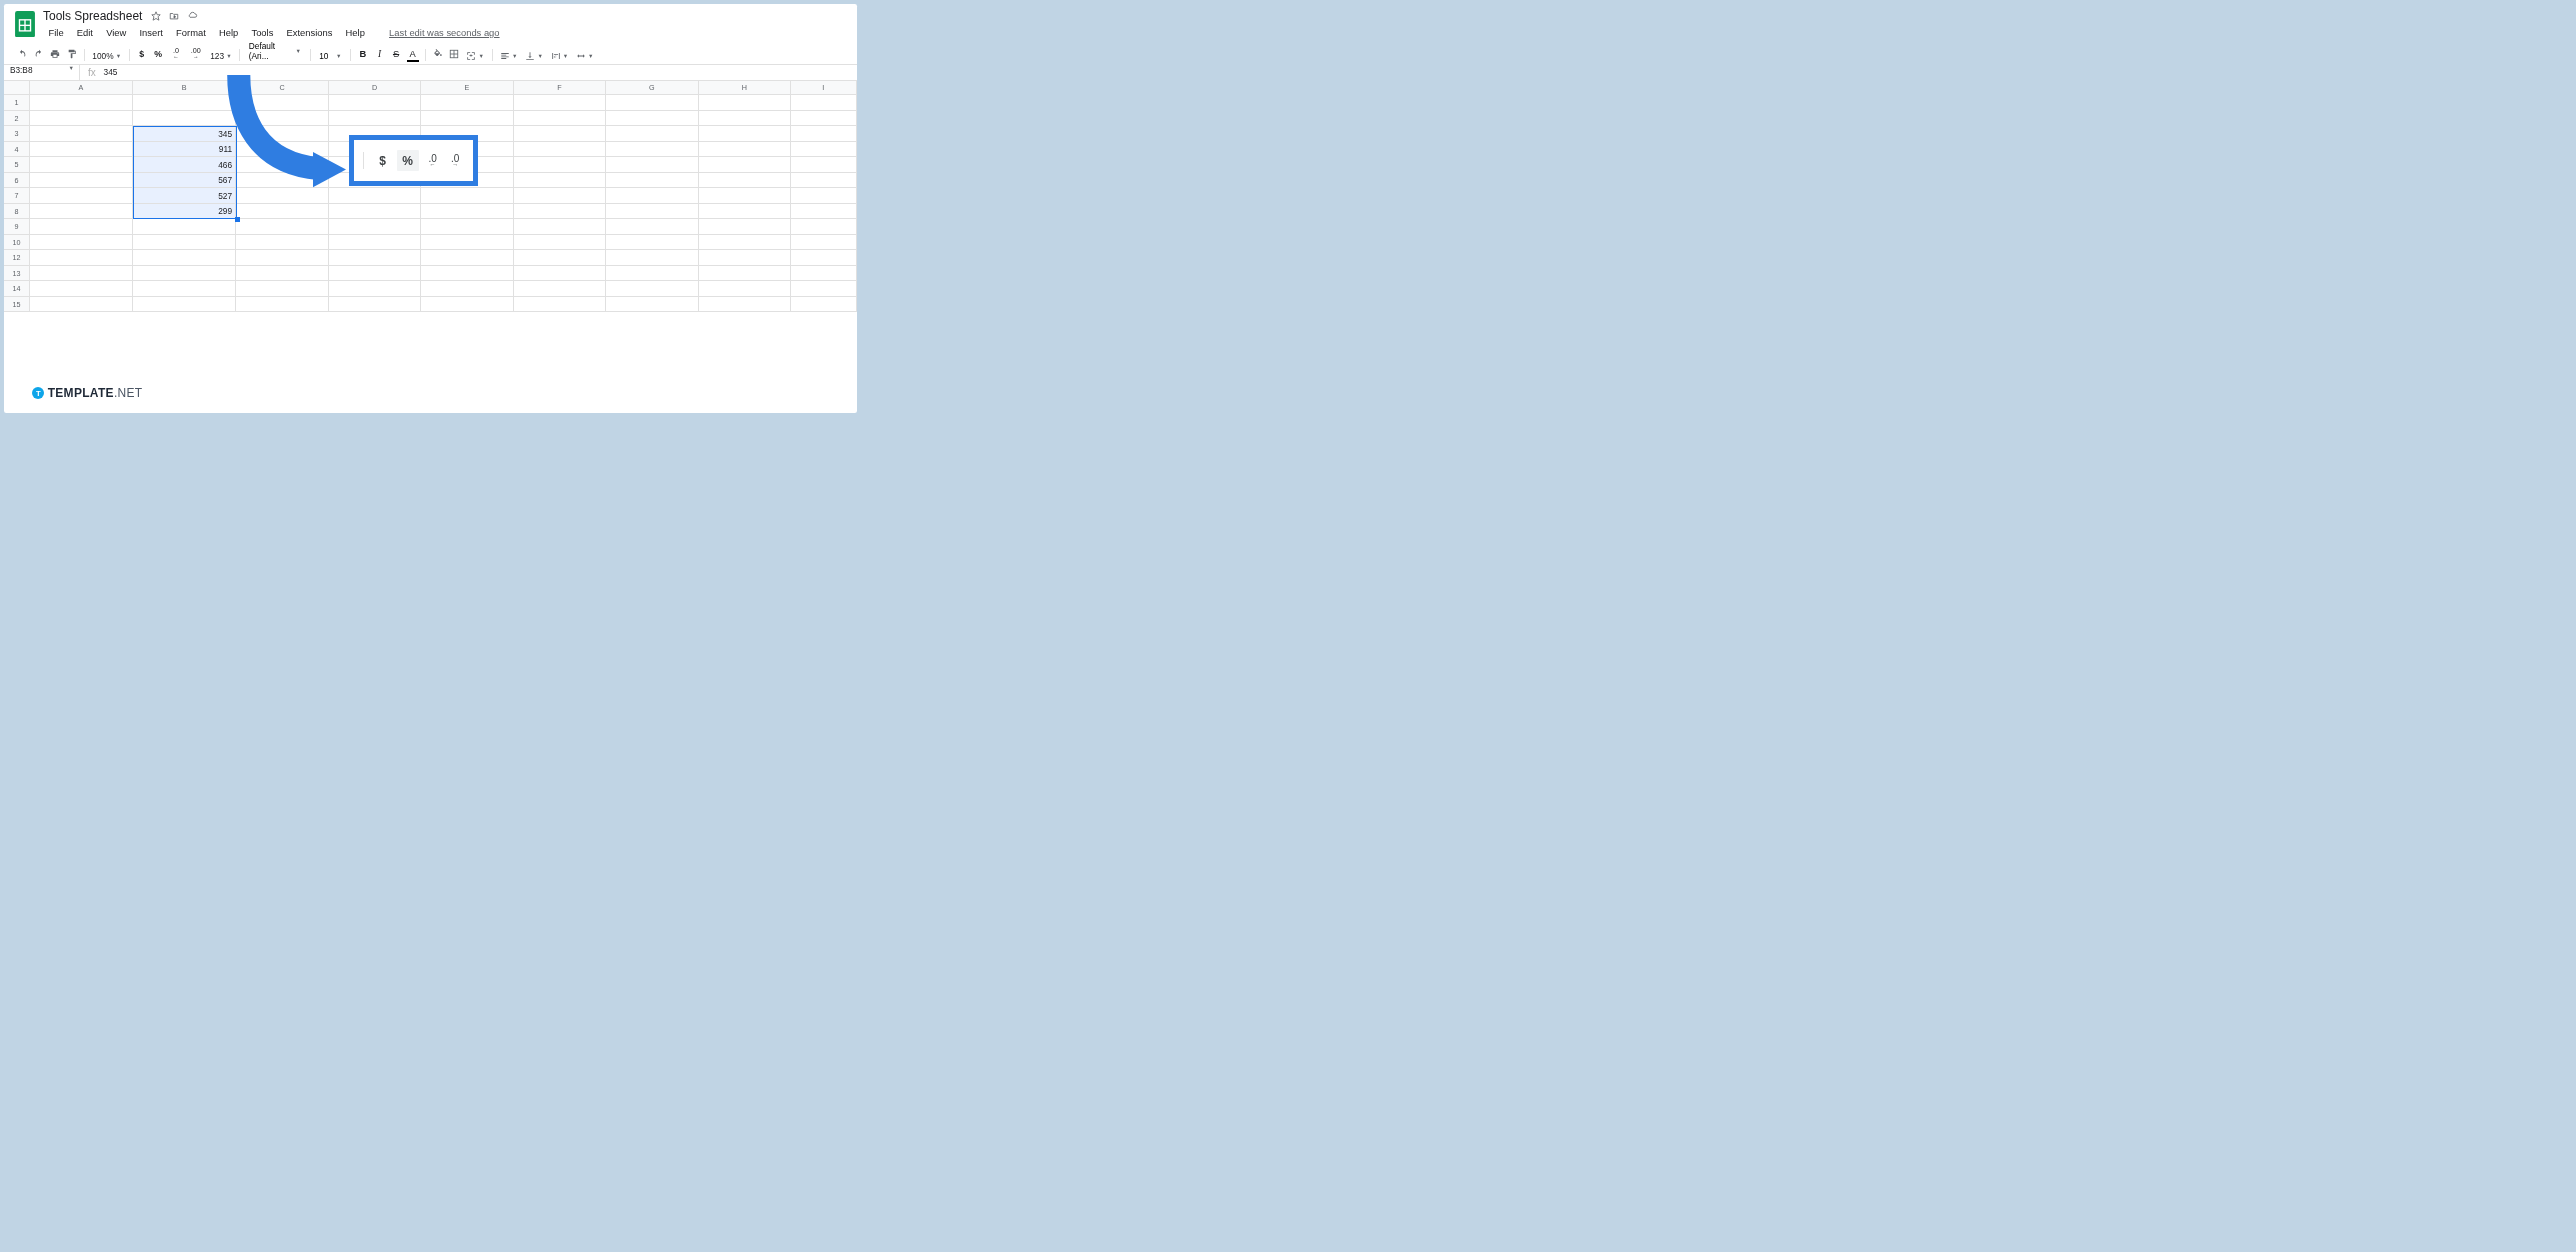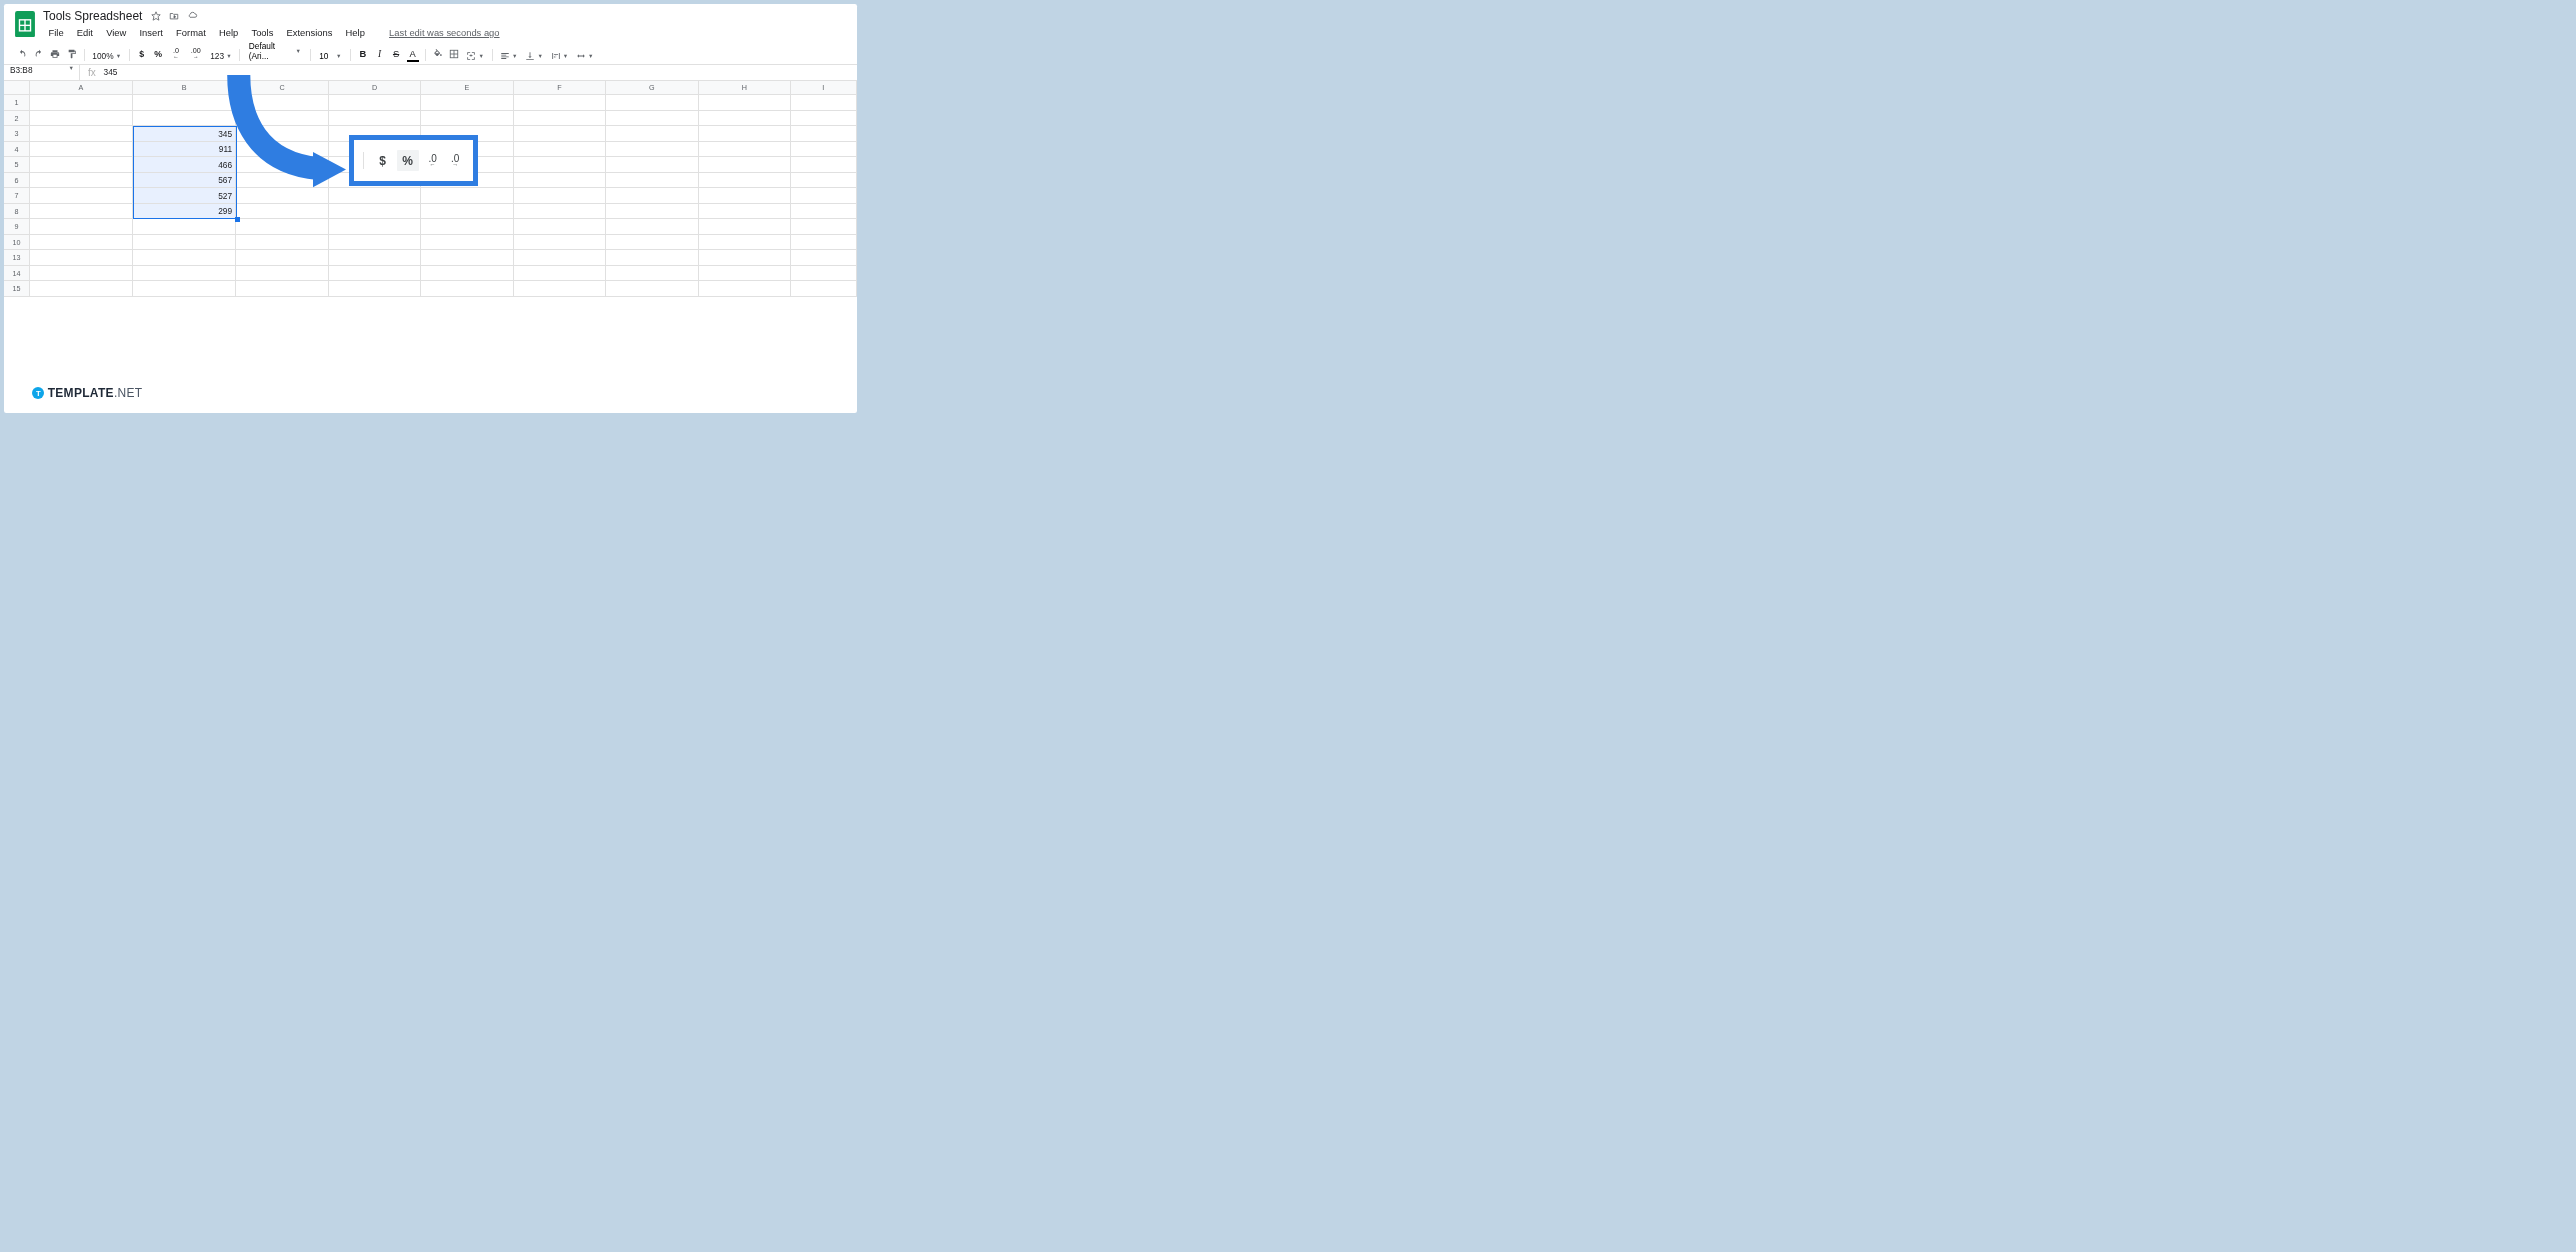--- a/index.html
+++ b/index.html
@@ -354,20 +354,32 @@
           <div class="cell col-B"></div>
           <div class="cell col-C"></div>
           <div class="cell col-D"></div>
           <div class="cell col-E"></div>
           <div class="cell col-F"></div>
           <div class="cell col-G"></div>
           <div class="cell col-H"></div>
           <div class="cell col-I"></div>
         </div>
         <div class="row">
+          <div class="row-h">12</div>
+          <div class="cell col-A"></div>
+          <div class="cell col-B"></div>
+          <div class="cell col-C"></div>
+          <div class="cell col-D"></div>
+          <div class="cell col-E"></div>
+          <div class="cell col-F"></div>
+          <div class="cell col-G"></div>
+          <div class="cell col-H"></div>
+          <div class="cell col-I"></div>
+        </div>
+        <div class="row">
           <div class="row-h">13</div>
           <div class="cell col-A"></div>
           <div class="cell col-B"></div>
           <div class="cell col-C"></div>
           <div class="cell col-D"></div>
           <div class="cell col-E"></div>
           <div class="cell col-F"></div>
           <div class="cell col-G"></div>
           <div class="cell col-H"></div>
           <div class="cell col-I"></div>

